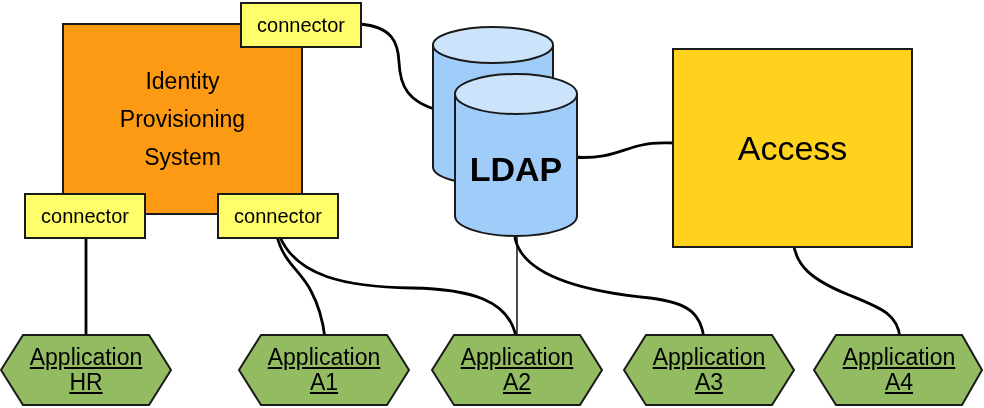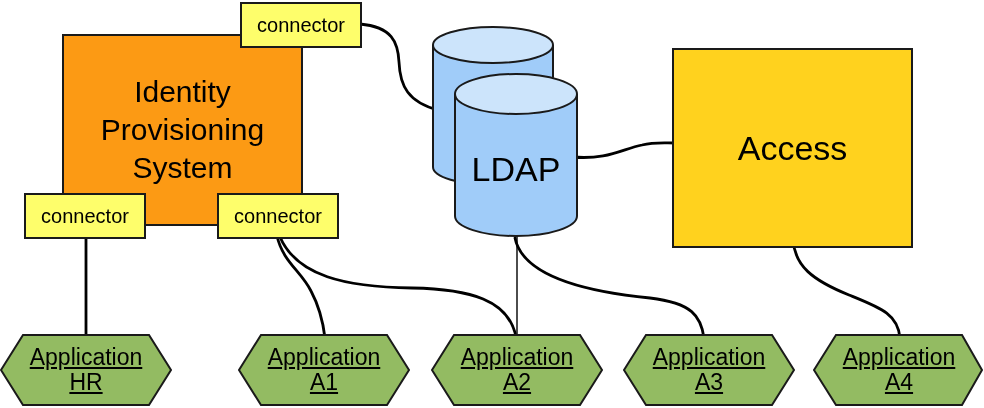--- a/index.html
+++ b/index.html
@@ -11,32 +11,32 @@
   .edge{fill:none;stroke:var(--edge);stroke-width:2.8;stroke-linecap:round;}
   .edge-thin{fill:none;stroke:var(--edge);stroke-width:1.4;}
   .hex{fill:var(--green);stroke:var(--outline);stroke-width:2;}
   .cyl-body{fill:var(--blue-body);stroke:var(--outline);stroke-width:2;}
   .cyl-top{fill:var(--blue-top);stroke:var(--outline);stroke-width:2;}
   .box{
     position:absolute;box-sizing:border-box;border:2px solid var(--outline);
     display:flex;flex-direction:column;align-items:center;justify-content:center;
     text-align:center;
   }
-  #identity-box{left:62px;top:34px;width:241px;height:192px;background:var(--orange);
-    font-size:30px;line-height:38px;z-index:2;}
+  #identity-box{left:62px;top:23px;width:241px;height:192px;background:var(--orange);
+    font-size:23px;line-height:38px;z-index:2;}
   #access-box{left:672px;top:48px;width:241px;height:200px;background:var(--gold);
     font-size:34px;line-height:38px;z-index:2;}
   .connector{position:absolute;box-sizing:border-box;border:2px solid var(--outline);
     background:var(--yellow);width:122px;height:46px;display:flex;align-items:center;
     justify-content:center;font-size:20px;z-index:3;}
   #connector-top{left:240px;top:2px;}
   #connector-left{left:24px;top:193px;}
   #connector-mid{left:217px;top:193px;}
   #ldap-label{position:absolute;left:455px;top:150px;width:122px;text-align:center;
-    font-size:34px;z-index:2;}
+    font-size:34px;z-index:2;font-weight:bold;}
   .hex-label{position:absolute;top:335px;width:170px;height:70px;display:flex;
     flex-direction:column;align-items:center;justify-content:center;text-align:center;
     font-size:23px;line-height:25px;z-index:2;text-decoration:underline;}
   .hex-label span{display:block;}
 </style>
 </head>
 <body>
 
 <div id="stage">
 

